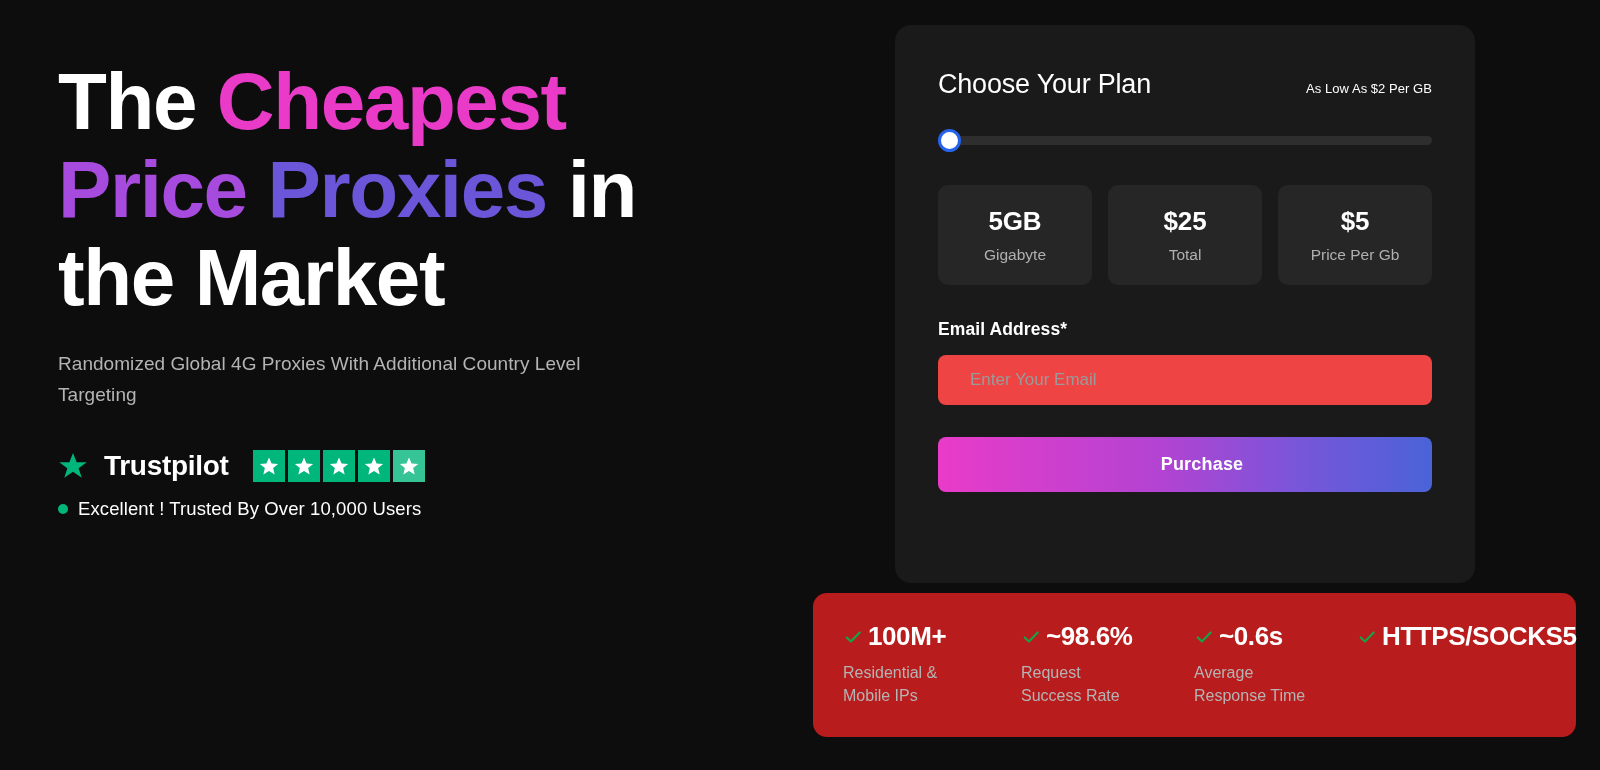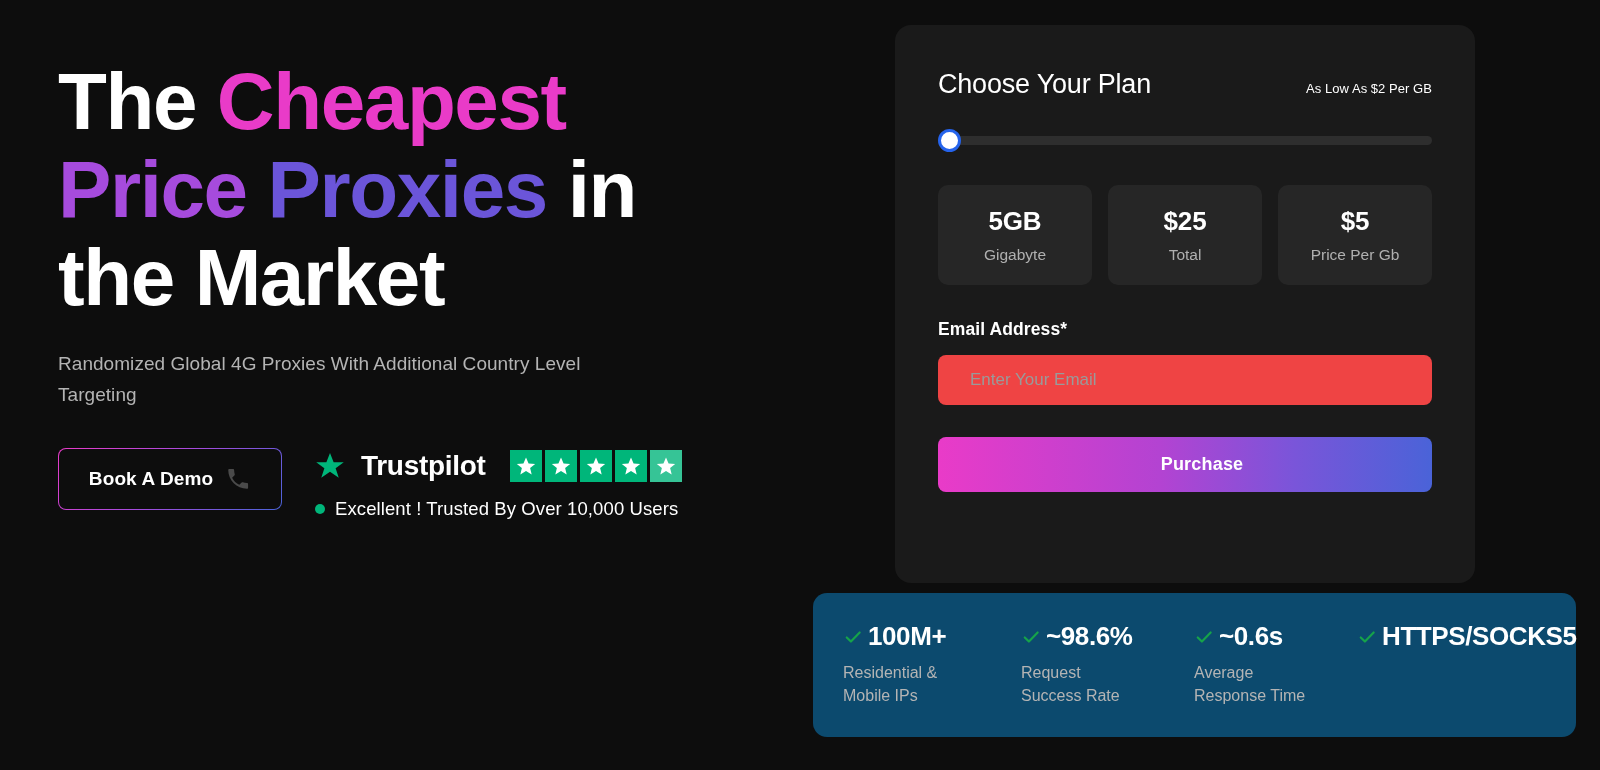--- a/index.html
+++ b/index.html
@@ -266,21 +266,21 @@
     padding-left: 40px;
   }
 
   
   .trust-bar {
     position: absolute;
     left: 813px;
     top: 593px;
     width: 763px;
     height: 144px;
-    background: #0c4a6e;
+    background: #b91c1c;
     border-radius: 14px;
     box-sizing: border-box;
     padding: 28px 30px 0 30px;
     display: flex;
     gap: 28px;
   }
   .trust-item { flex: none; }
   .trust-item.i0 { width: 150px; }
   .trust-item.i1 { width: 145px; }
   .trust-item.i2 { width: 135px; }
@@ -314,26 +314,20 @@
 <div class="stage">
 
   <div class="hero">
 
     <h1 class="headline" id="headline"><span class="w-white">The </span><span class="w-pink">Cheapest</span><br><span class="w-violet">Price</span><span class="w-white"> </span><span class="w-indigo">Proxies</span><span class="w-white"> in</span><br><span class="w-white">the Market</span></h1>
 
     <p class="subhead">Randomized Global 4G Proxies With Additional Country Level Targeting</p>
 
     <div class="cta-row">
 
-      <button class="demo-btn">
-        <span class="label">Book A Demo</span>
-        <svg class="phone-icon" width="26" height="26" viewBox="0 0 24 24" aria-hidden="true">
-          <path d="M6.6 10.8c1.4 2.8 3.8 5.2 6.6 6.6l2.2-2.2c.3-.3.7-.4 1.1-.2 1.2.4 2.5.6 3.8.6.6 0 1 .4 1 1V20c0 .6-.4 1-1 1C10.8 21 3 13.2 3 3.7c0-.6.4-1 1-1h3.4c.6 0 1 .4 1 1 0 1.3.2 2.6.6 3.8.1.4 0 .8-.2 1.1L6.6 10.8z" fill="#4a4a4a"></path>
-        </svg>
-      </button>
 
       <div class="tp-block">
         <div class="tp-top">
           <svg class="tp-star-logo" width="30" height="30" viewBox="0 0 24 24" aria-hidden="true">
             <path d="M12 1.6l2.9 7.3H23l-6.5 4.9 2.5 7.6L12 16.6 5 21.4l2.5-7.6L1 8.9h8.1z" fill="#00b67a"></path>
           </svg>
           <span class="tp-name">Trustpilot</span>
           <div class="tp-stars">
             <span class="tp-sq">
                 <svg width="22" height="22" viewBox="0 0 24 24" aria-hidden="true">

